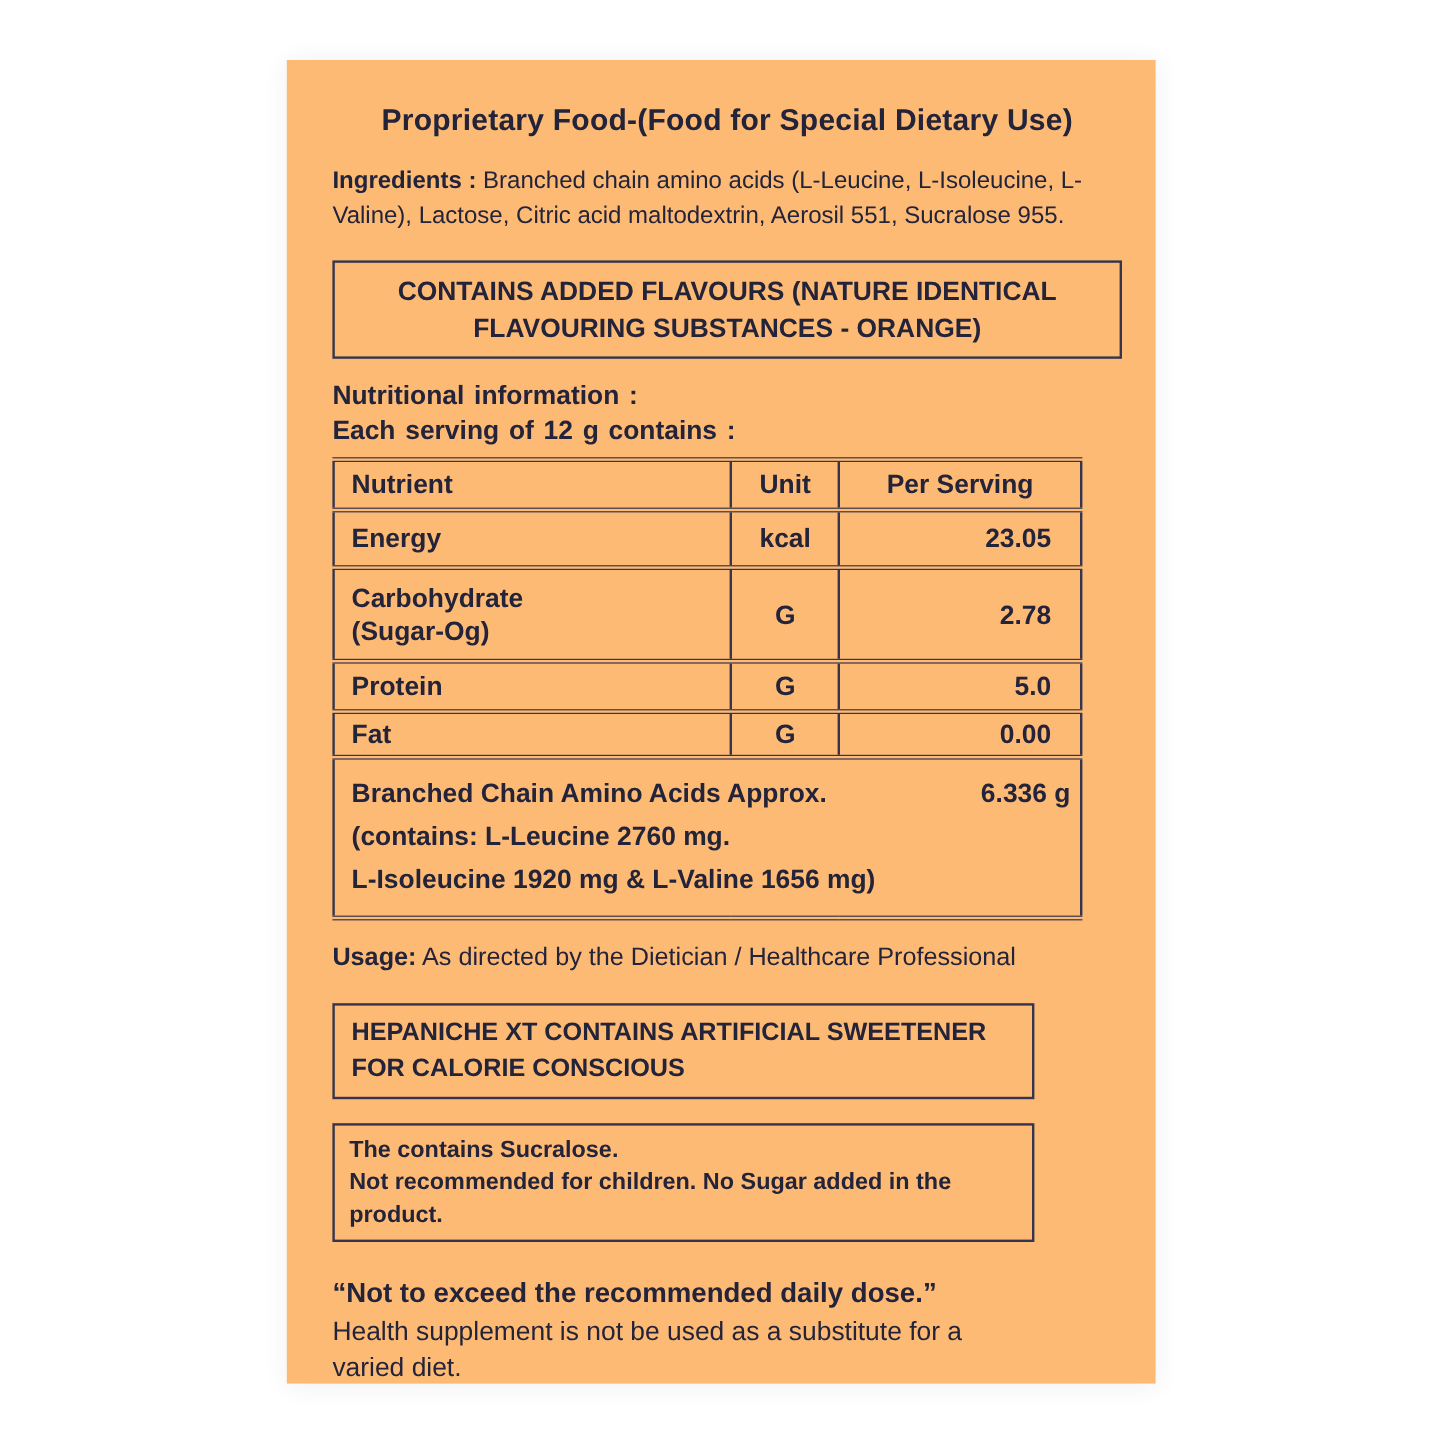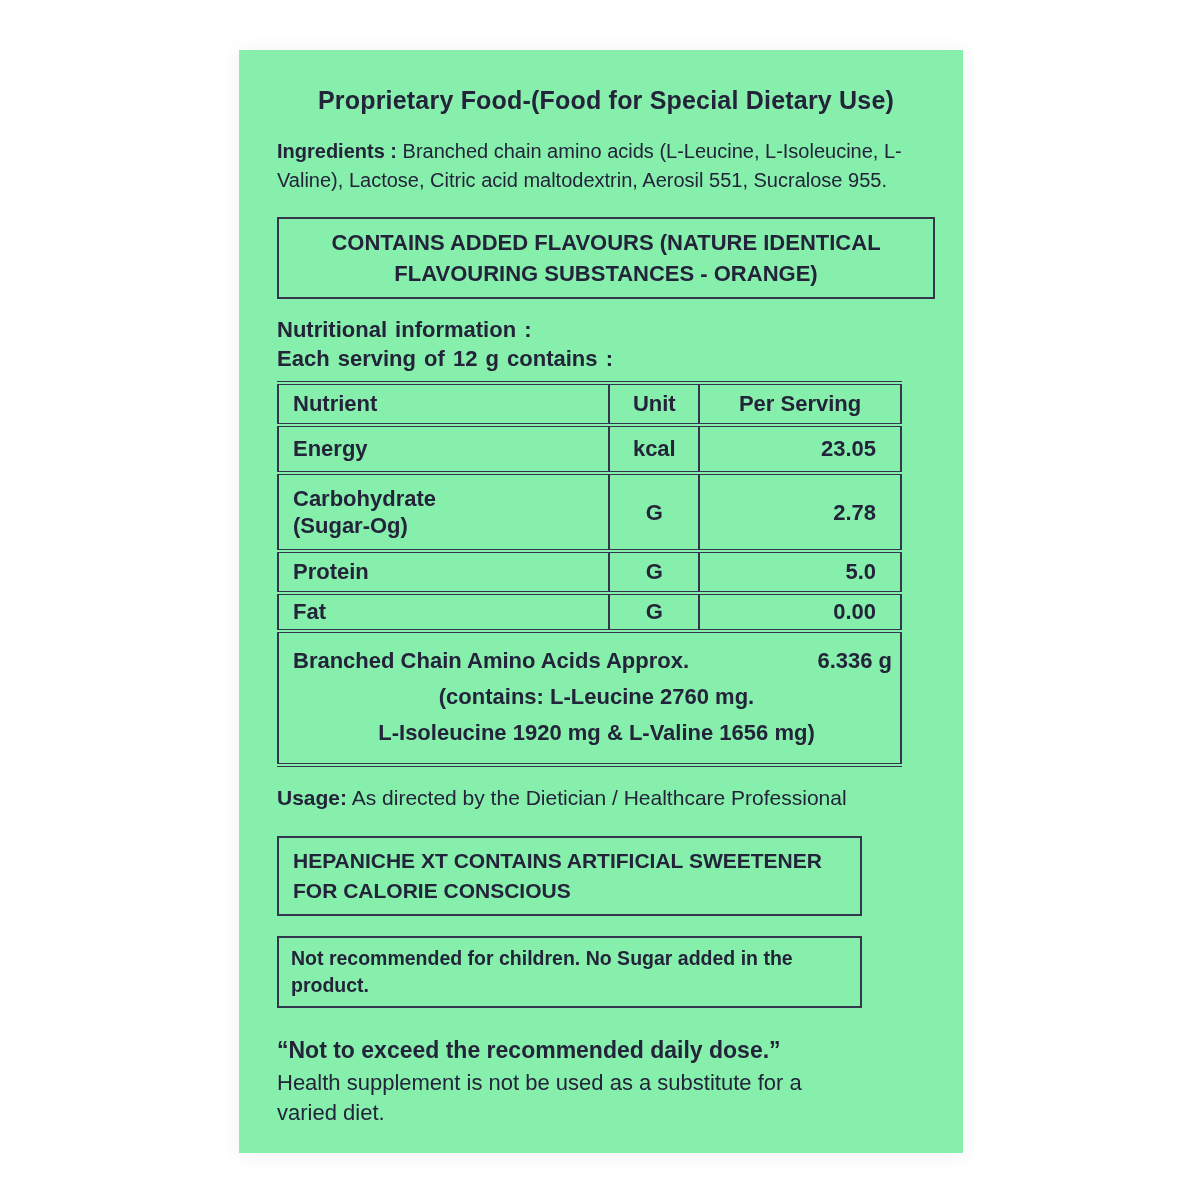--- a/index.html
+++ b/index.html
@@ -4,21 +4,21 @@
 <style>
   html,body{margin:0;padding:0;}
   body{
     width:1200px;height:1200px;position:relative;
     background:#ffffff;
     font-family:"Liberation Sans", sans-serif;
     -webkit-font-smoothing:antialiased;
   }
   .card{
     position:absolute;left:239px;top:50px;width:724px;height:1103px;
-    background:#86efac;
+    background:#fdba74;
     box-sizing:border-box;
     padding:34px 28px 0 38px;
     color:#23233a;
     box-shadow:0 2px 20px rgba(40,40,80,0.07);
   }
   .b{font-weight:bold;}
   .title-block{text-align:center;font-weight:bold;font-size:25px;line-height:33px;letter-spacing:0.2px;}
   .ingredients{margin-top:20px;font-size:20px;line-height:29px;}
   .flavours-box{
     margin-top:22px;border:2px solid #35354f;
@@ -41,21 +41,21 @@
   .c-unit{width:93px;text-align:center;}
   .c-value{width:190px;text-align:right;padding-right:24px !important;}
   tr.r-head  td{height:38px;}
   tr.r-energy td{height:44px;}
   tr.r-carb  td{height:74px;line-height:27px;}
   tr.r-protein td{height:38px;}
   tr.r-fat   td{height:34px;}
   td.bcaa{
     padding:10px 0 12px 14px !important;
     border-bottom:2px solid #35354f;
-    text-align:center;line-height:36px;margin-top:47px;
+    text-align:left;line-height:36px;margin-top:47px;
   }
   .bcaa-line1{display:flex;justify-content:space-between;}
   .bcaa-val{padding-right:8px;}
   .usage-line{margin-top:16px;font-size:21px;line-height:29px;}
   .hepaniche-box{
     margin-top:24px;width:585px;box-sizing:border-box;
     border:2px solid #35354f;
     font-weight:bold;font-size:21px;line-height:30px;
     padding:8px 14px;
   }
@@ -132,20 +132,21 @@
     </table>
 
   <div class="usage-line">
     <span class="b">Usage:</span>
     <span>As directed by the Dietician / Healthcare Professional</span>
   </div>
 
   <div class="hepaniche-box">HEPANICHE XT CONTAINS ARTIFICIAL SWEETENER FOR CALORIE CONSCIOUS</div>
 
   <div class="sucralose-box">
+    <div>The contains Sucralose.</div>
     <div>Not recommended for children. No Sugar added in the product.</div>
   </div>
 
   <div class="bottom-note">
     <div class="dose-warning">“Not to exceed the recommended daily dose.”</div>
     <div class="supplement-note">Health supplement is not be used as a substitute for a varied diet.</div>
   </div>
 
 </div>
 

